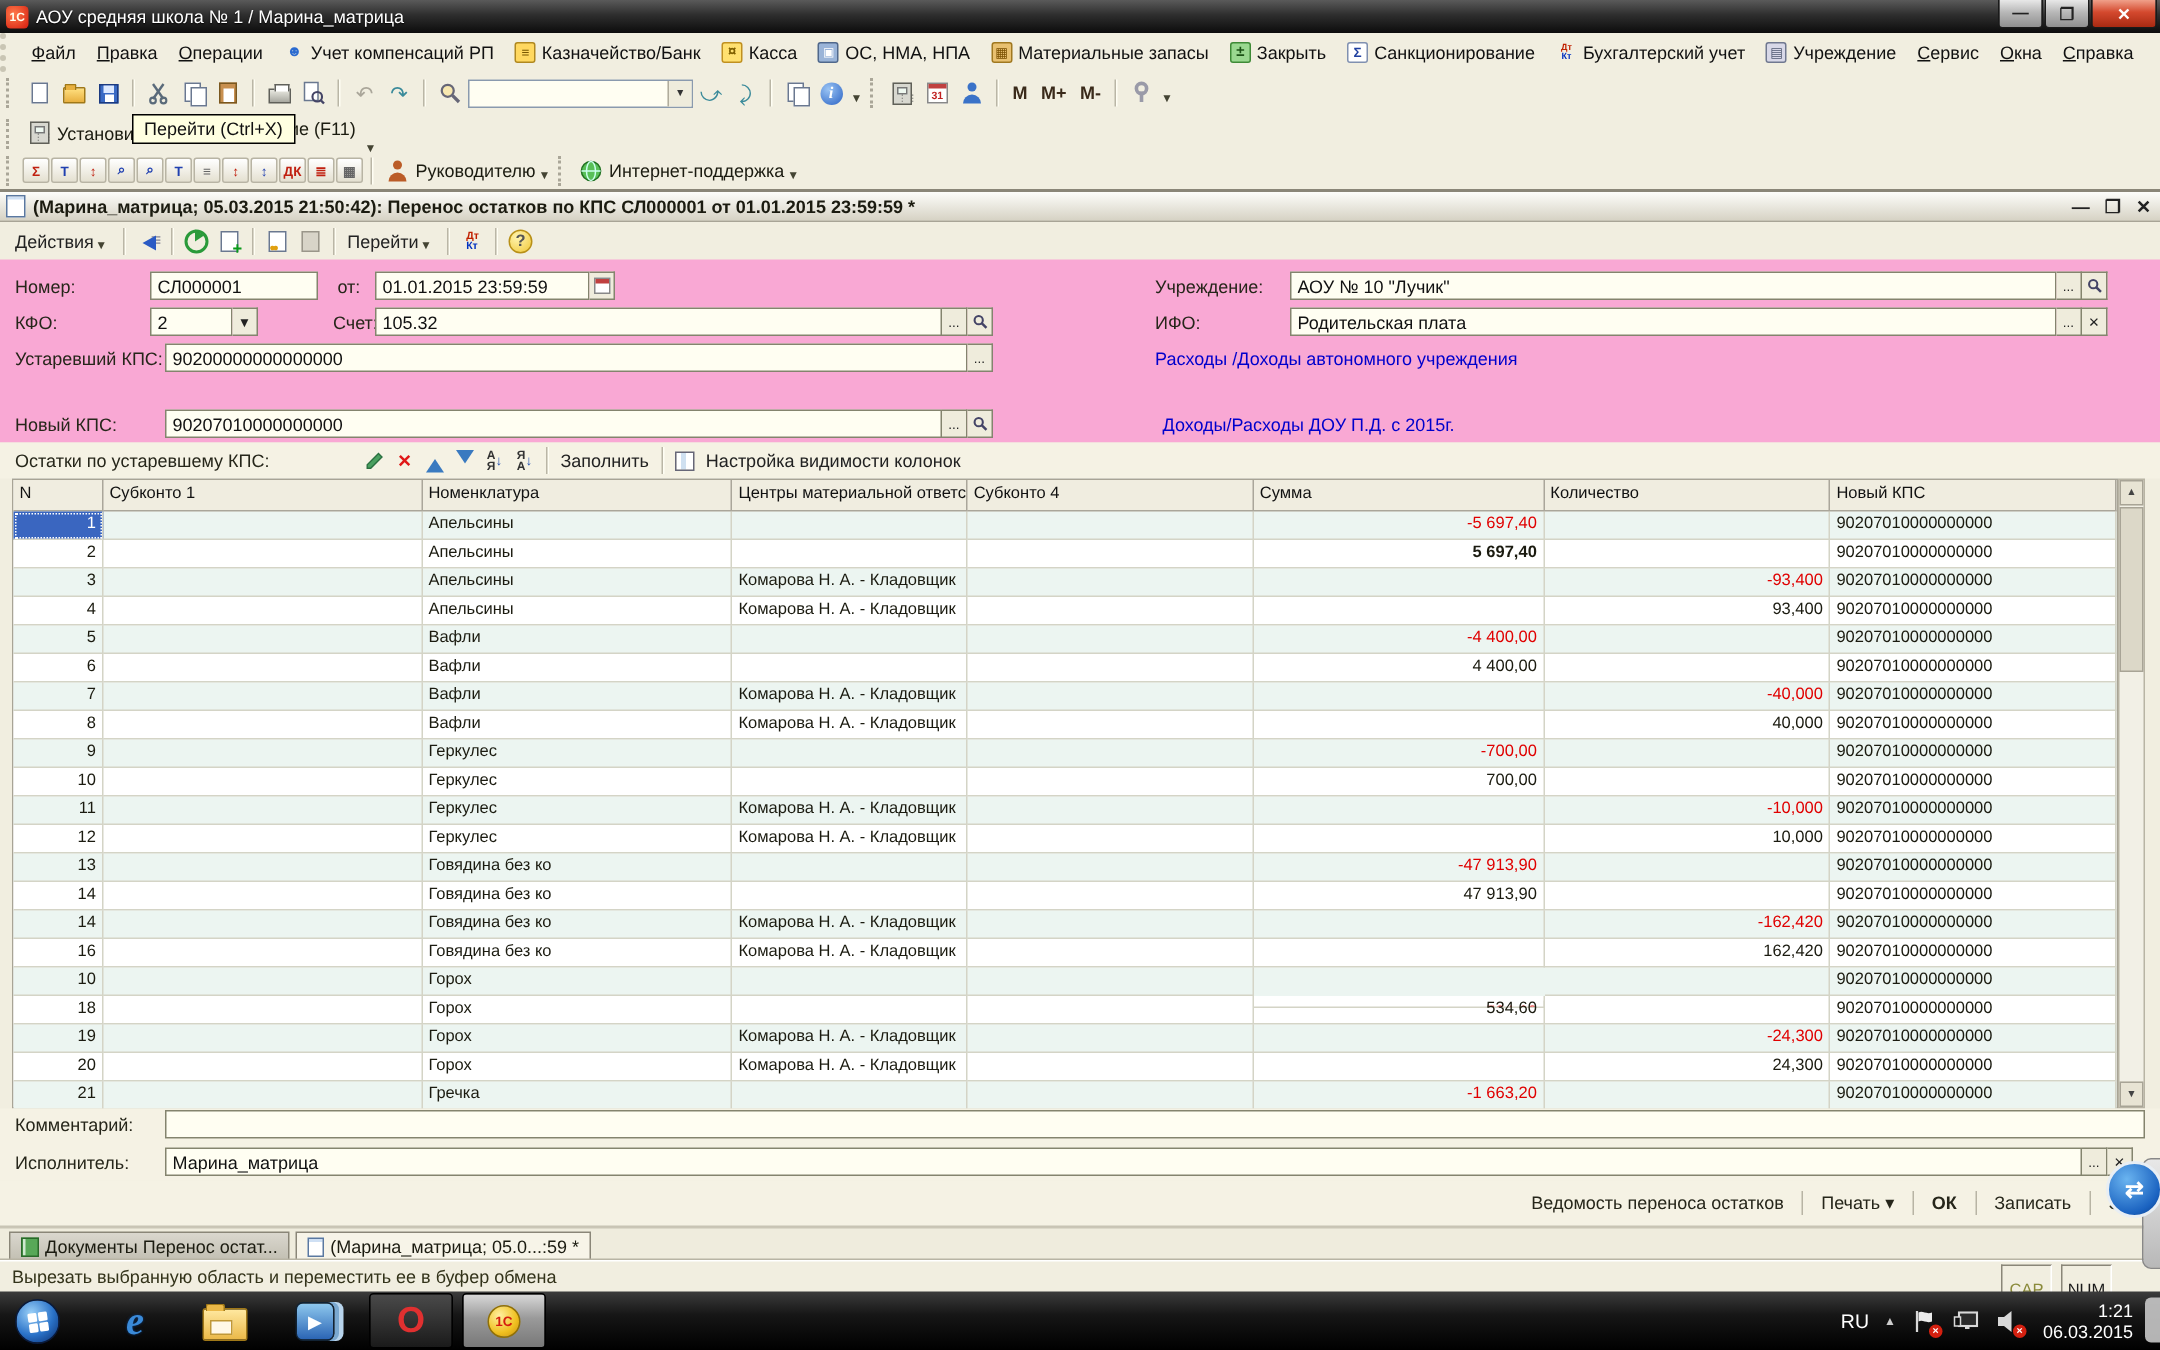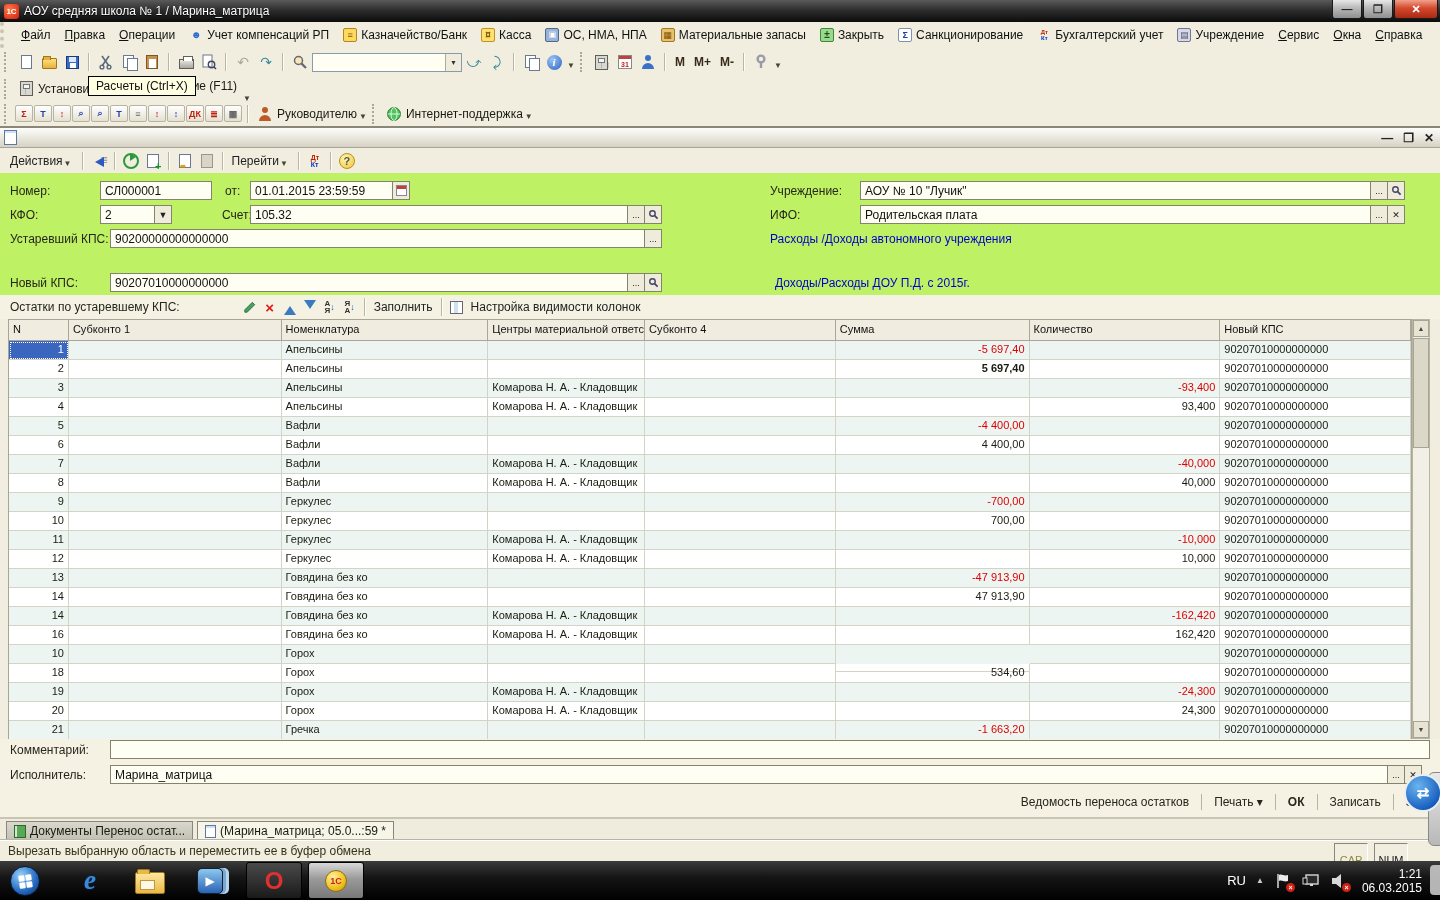--- a/index.html
+++ b/index.html
@@ -84,21 +84,21 @@
   .refresh-ic{width:16px;height:16px;border:2px solid #2a9a3a;border-radius:50%;position:relative}
   .refresh-ic:after{content:"";position:absolute;right:-3px;top:-2px;border:4px solid transparent;border-left:6px solid #2a9a3a}
   .docplus{width:12px;height:14px;background:#fff;border:1px solid #6a7890;position:relative}
   .docplus:after{content:"+";position:absolute;right:-4px;bottom:-5px;color:#0a9a1a;font-weight:bold;font-size:11px}
   .doccoin{width:12px;height:14px;background:#fff;border:1px solid #6a7890;position:relative}
   .doccoin:after{content:"●●";position:absolute;left:0;bottom:-2px;color:#e0a010;font-size:7px;letter-spacing:-2px}
   .docgray{width:12px;height:14px;background:#d8d4c8;border:1px solid #9a968a}
   .dtkt{display:flex;flex-direction:column;font-size:7px;font-weight:bold;line-height:7px}
   .dtkt .dt{color:#c02000}.dtkt .kt{color:#0030c0}
   
-  #formarea{top:173px;height:122px;background:#bef264}
+  #formarea{top:173px;height:122px;background:#f9a8d4}
   .lbl{position:absolute;font-size:12px;color:#26261a;white-space:nowrap}
   .fld{position:absolute;height:19px;display:flex}
   .fld input{flex:1;height:19px;border:1px solid #84846e;background:#fffef2;padding:0 4px;font:12px "Liberation Sans",sans-serif;color:#111;min-width:0}
   .sbtn{width:17px;height:19px;background:#efecdc;border:1px solid #84846e;border-left:none;font-size:9px;display:flex;align-items:center;justify-content:center;color:#222}
   .link{position:absolute;color:#0000cc;font-size:12px;white-space:nowrap}
   .sect{position:absolute;left:10px;right:12px;display:flex;align-items:center;gap:8px}
   .sect b{color:#7a5c04;font-size:12px;white-space:nowrap}
   .sect .line{flex:1;border-bottom:1px solid #b0a070;height:1px;margin-top:3px}
   
   #gridbar{top:295px;height:24px;display:flex;align-items:center;background:#f5f2e4;padding-left:10px}
@@ -337,21 +337,21 @@
 
 <div class="band toolbar" id="toolbar2" style="position:absolute">
   <div class="grip"></div>
   <div class="tbtn">
       <span class="calc16"></span>
     </div>
   <span>Установить</span>
   <span id="tb2-right">ние (F11)</span>
   <span class="caret" style="position:absolute;left:242px;top:12px">▼</span>
 </div>
-<div id="tooltip">Расчеты (Ctrl+X)</div>
+<div id="tooltip">Перейти (Ctrl+X)</div>
 
 <div class="band toolbar" id="toolbar3">
   <div class="grip"></div>
   <div class="t3">
       <span class="r">Σ</span>
     </div>
   <div class="t3">
       <span class="b">Т</span>
     </div>
   <div class="t3">
@@ -397,20 +397,21 @@
         <ellipse cx="8" cy="8" rx="3" ry="6.4" fill="none" stroke="#cfe"></ellipse>
         <line x1="1.6" y1="8" x2="14.4" y2="8" stroke="#cfe"></line>
       </svg>
     </div>
   <span>Интернет-поддержка</span>
   <span class="caret">▼</span>
 </div>
 
 <div class="band" id="doctitle">
   <span class="docico"></span>
+  <span>(Марина_матрица; 05.03.2015 21:50:42): Перенос остатков по КПС СЛ000001 от 01.01.2015 23:59:59 *</span>
   <div class="dwbtns">
     <span>—</span>
     <span>❐</span>
     <span>✕</span>
   </div>
 </div>
 
 <div class="band" id="actionbar">
   <div class="abtn">
       <span>Действия</span>

